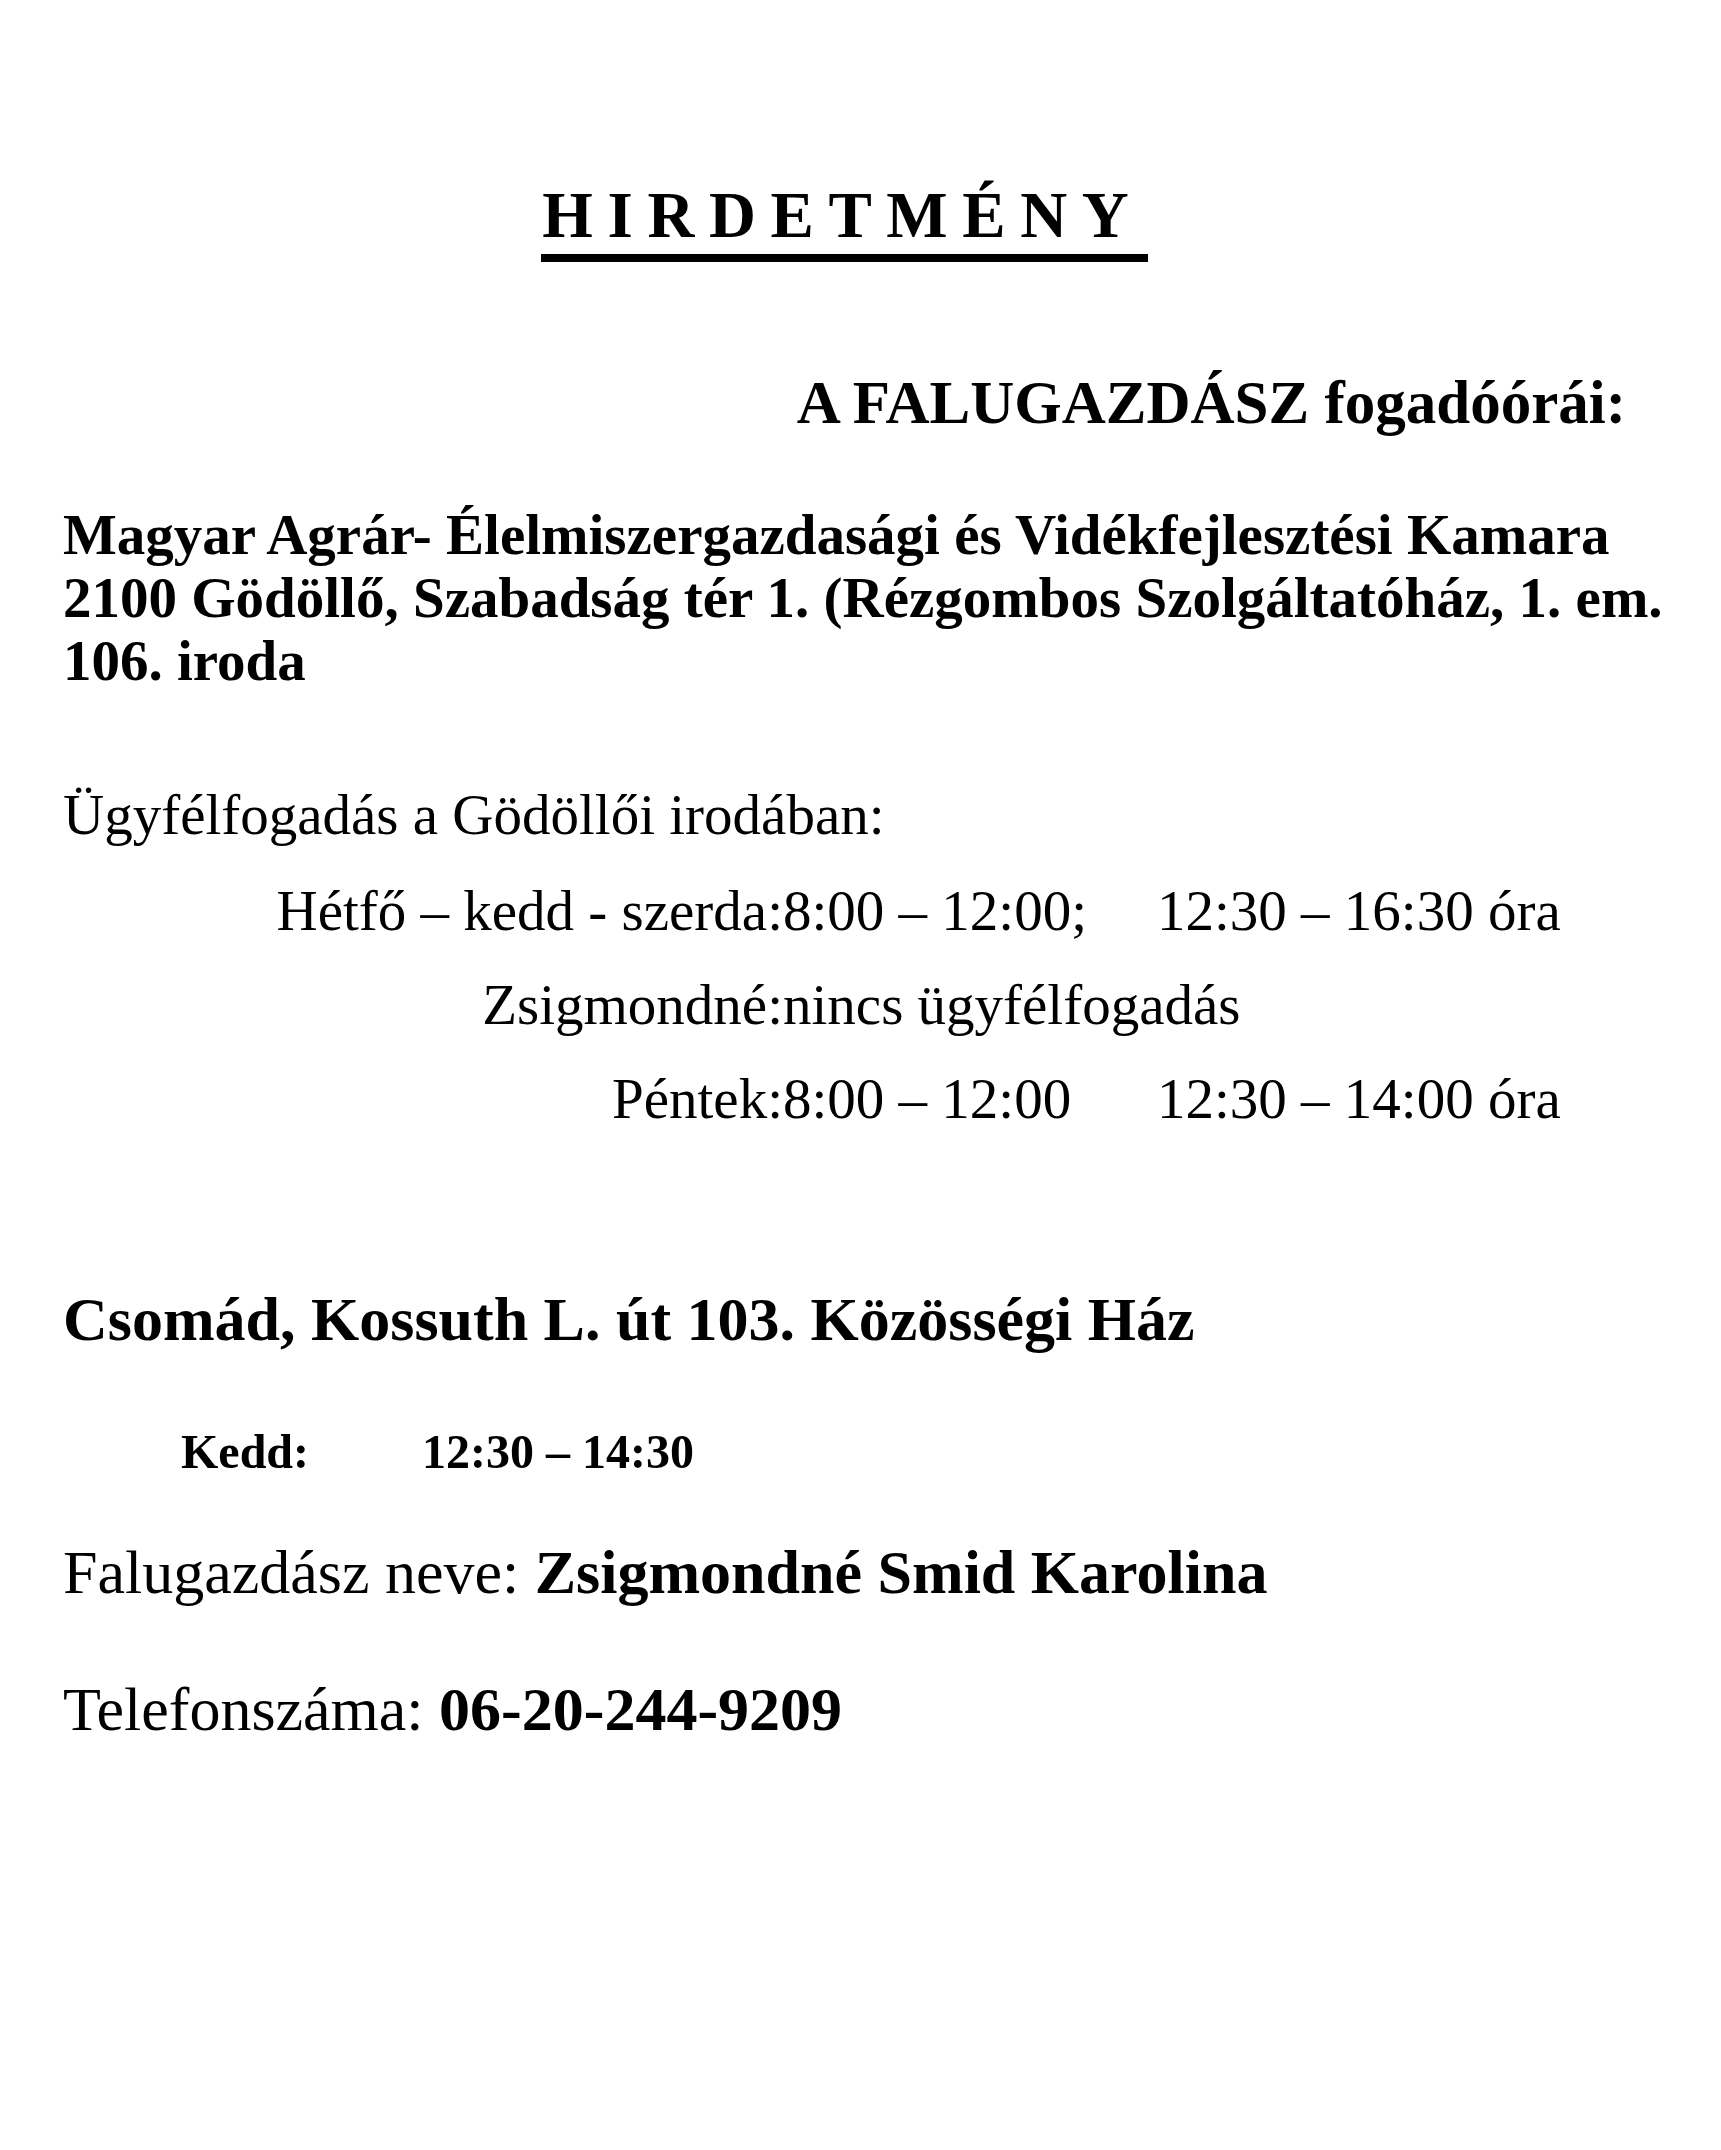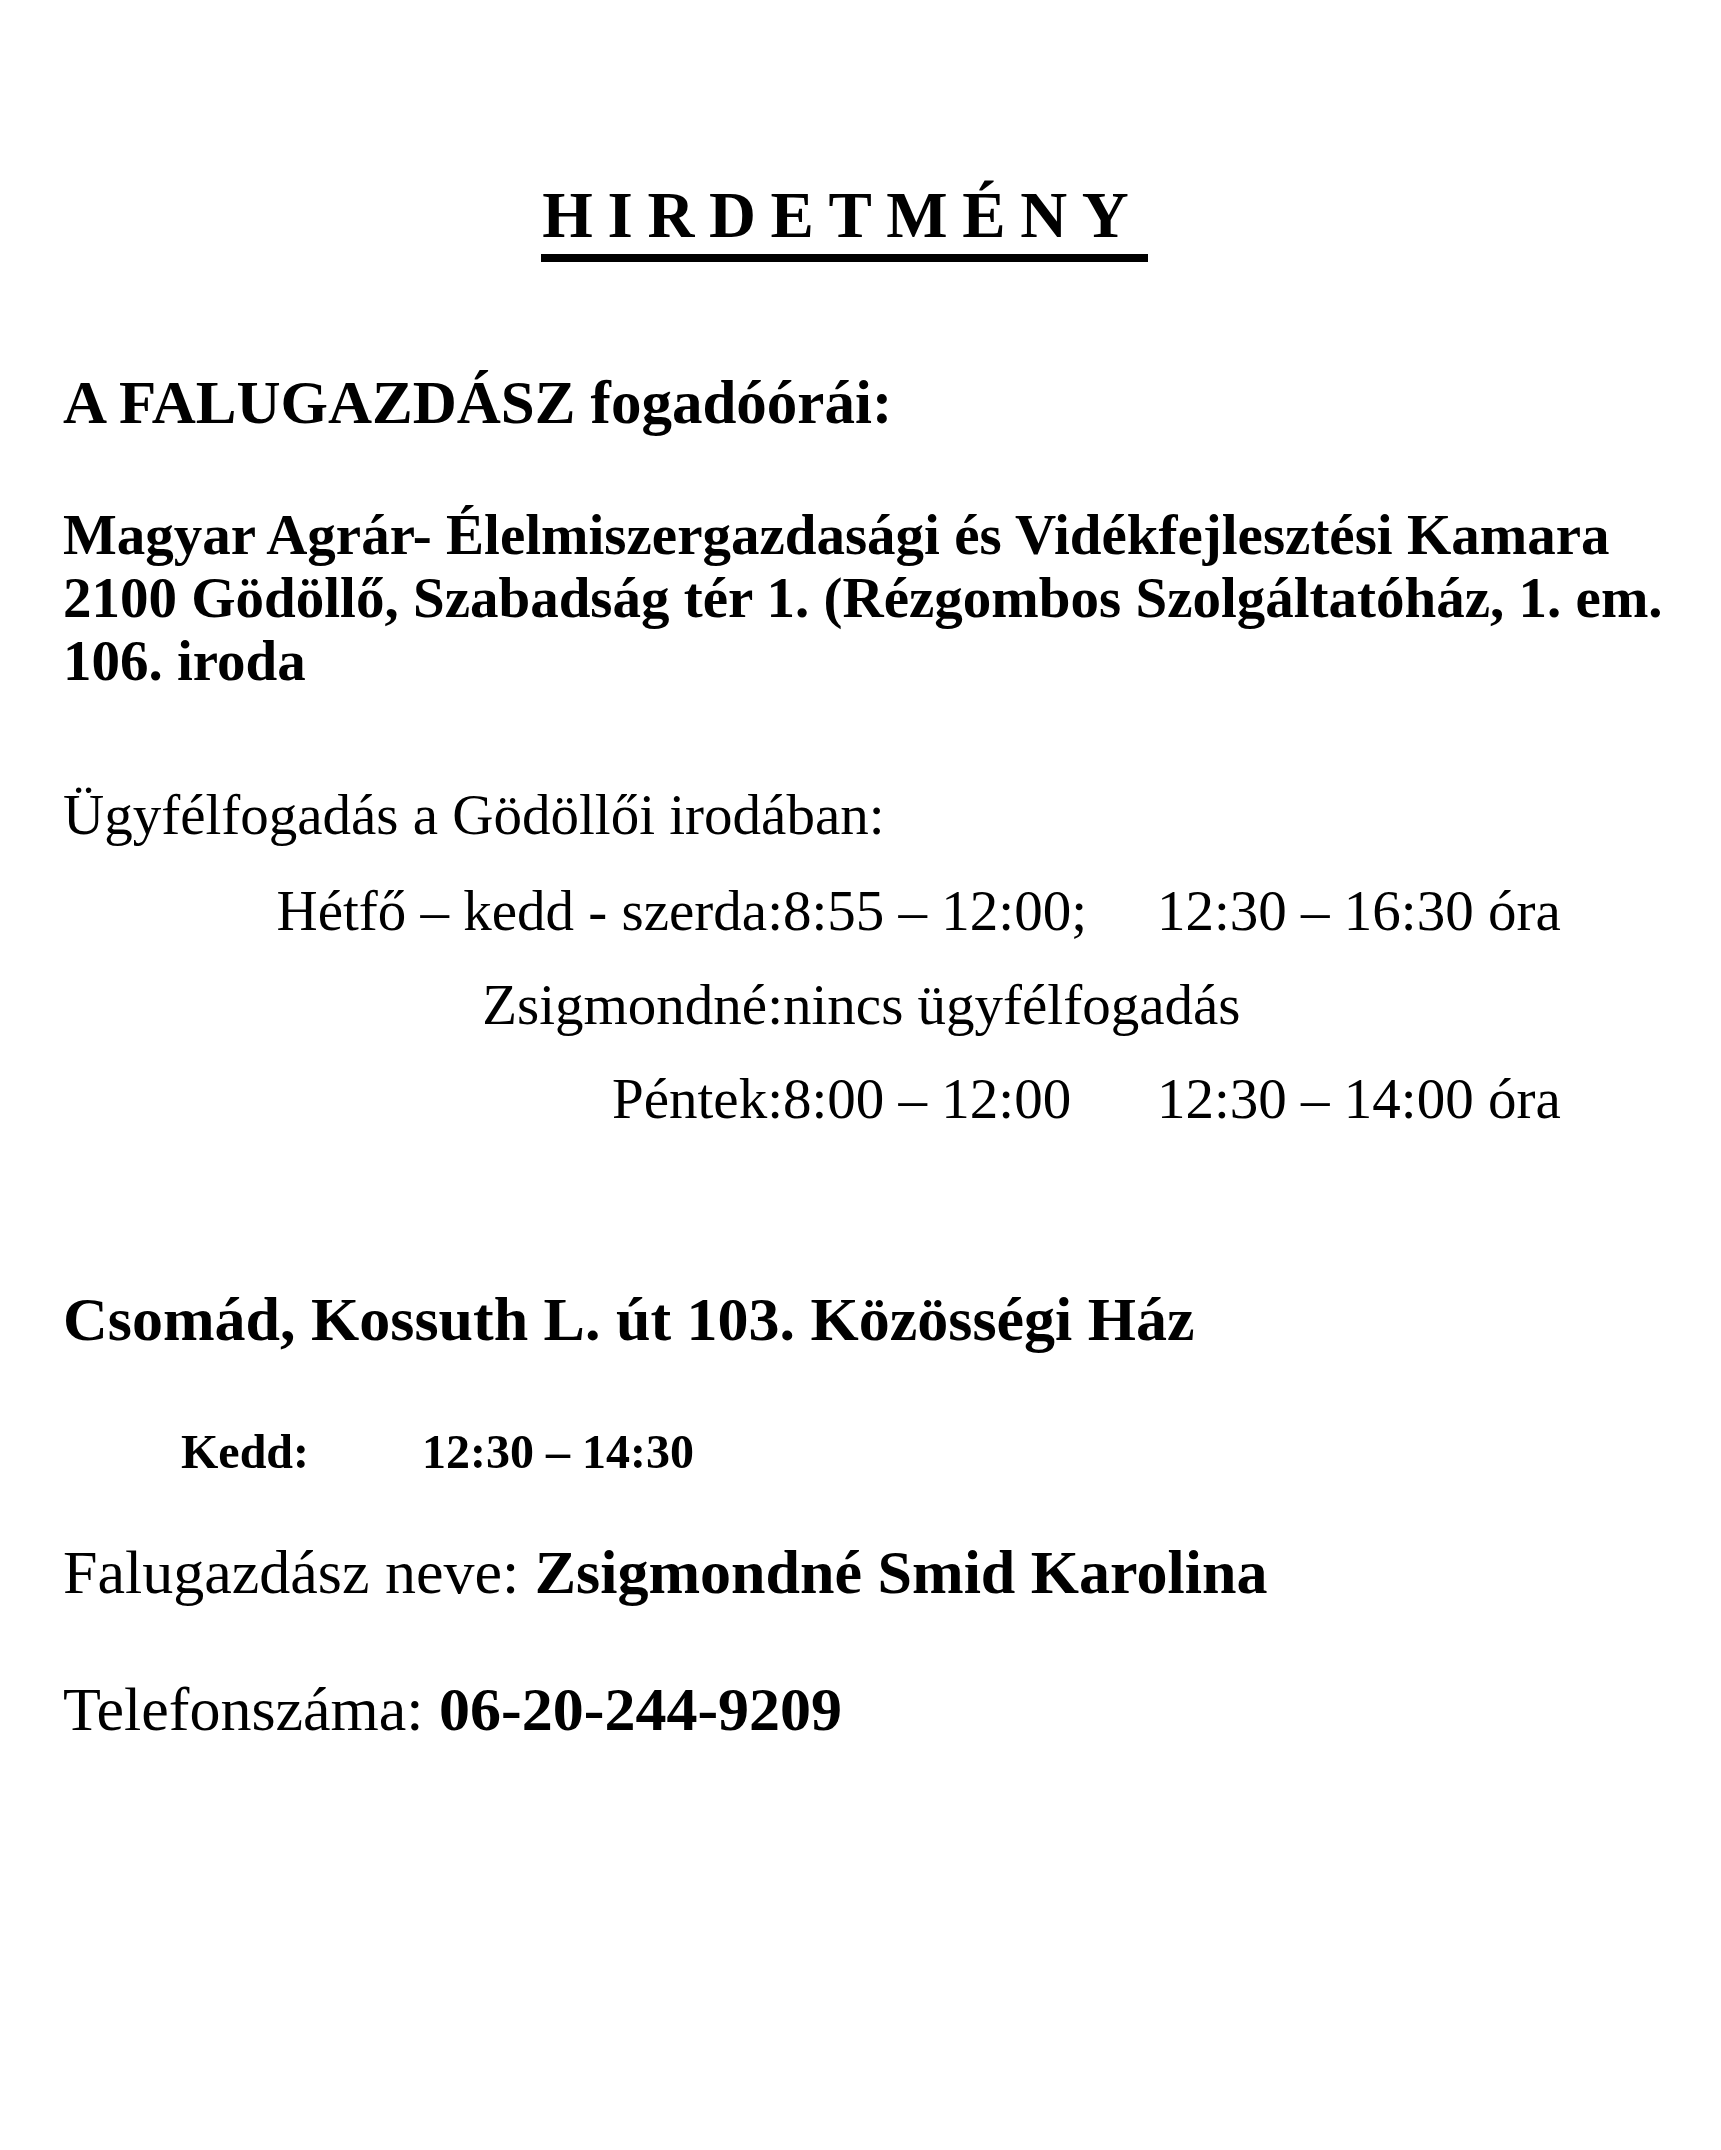--- a/index.html
+++ b/index.html
@@ -23,21 +23,21 @@
     font-weight: bold;
     letter-spacing: 14.6px;
   }
   .title-underline {
     display: inline-block;
     border-bottom: 8.1px solid #000000;
     padding: 0 4.9px 1.6px 1.6px;
   }
   .subtitle {
     margin: 106px 0 0 0;
-    text-align: left;
+    text-align: right;
     font-size: 61px;
     line-height: 1.15;
     font-weight: bold;
   }
   .office {
     margin-top: 65px;
     font-size: 57px;
     line-height: 63px;
     font-weight: bold;
   }
@@ -98,21 +98,21 @@
   <div class="office">
     <div class="line">Magyar Agrár- Élelmiszergazdasági és Vidékfejlesztési Kamara</div>
     <div class="line">2100 Gödöllő, Szabadság tér 1. (Rézgombos Szolgáltatóház, 1. em.</div>
     <div class="line">106. iroda</div>
   </div>
 
   <h3 class="section-heading">Ügyfélfogadás a Gödöllői irodában:</h3>
 
   <div class="schedule">
     <div class="sched-row">
-      <span class="day">Hétfő – kedd - szerda:</span><span class="t1">8:55 – 12:00;</span><span class="t2">12:30 – 16:30 óra</span>
+      <span class="day">Hétfő – kedd - szerda:</span><span class="t1">8:00 – 12:00;</span><span class="t2">12:30 – 16:30 óra</span>
     </div>
     <div class="sched-row">
       <span class="day">Zsigmondné:</span><span class="t1">nincs ügyfélfogadás</span><span class="t2"></span>
     </div>
     <div class="sched-row">
       <span class="day">Péntek:</span><span class="t1">8:00 – 12:00</span><span class="t2">12:30 – 14:00 óra</span>
     </div>
   </div>
 
   <h3 class="csomad-heading">Csomád, Kossuth L. út 103. Közösségi Ház</h3>

